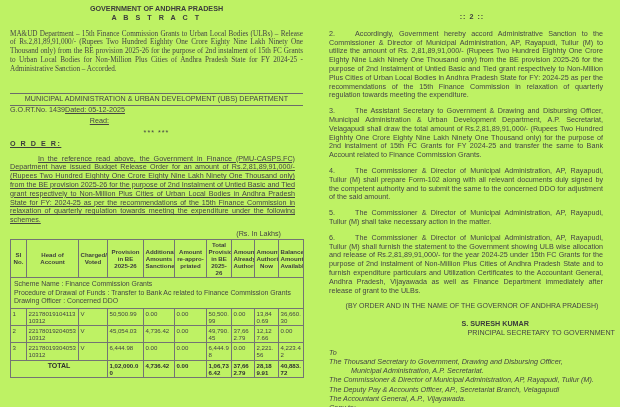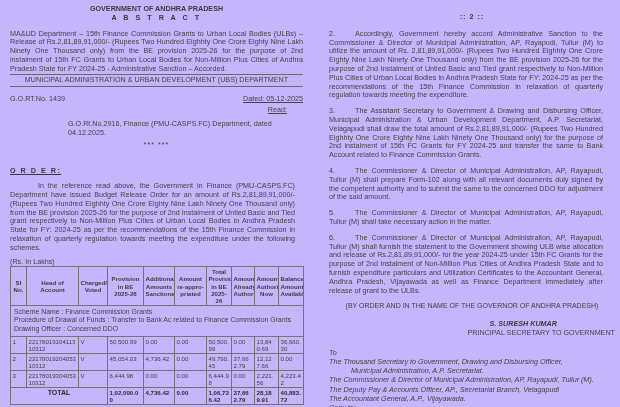--- a/index.html
+++ b/index.html
@@ -1,59 +1,59 @@
 <!DOCTYPE html>
 <html><head>
 <meta charset="utf-8">
 <style>
   html,body{margin:0;padding:0;background:#e8e8e6;}
   .sheet{
     position:relative;width:620px;height:407px;overflow:hidden;
-    background:#c4b5fd;color:#454545;
+    background:#bef264;color:#454545;
     font-family:"Liberation Sans","DejaVu Sans",sans-serif;
     font-size:7.2px;line-height:8.8px;
   }
   .page{position:absolute;top:0;height:407px;box-sizing:border-box;}
   .page-left{left:0;width:310px;padding:5px 7px 0 10px;}
   .page-right{left:310px;width:310px;padding:13px 5px 0 19px;}
   .center{text-align:center;}
   .semibold{font-weight:bold;color:#3c3c3c;}
   .spaced{letter-spacing:2.5px;}
   .just{text-align:justify;}
   .indent1{text-indent:28px;}
   .ul{text-decoration:underline;}
-  .subject{margin:7px 0 0 0;}
+  .subject{margin:7px 0 0 0;font-family:Liberation Serif, serif;}
   .dept-banner{border-top:1px solid #6b6b6b;border-bottom:1px solid #6b6b6b;
-    margin-top:0;padding:1px 0 2px 0;text-align:center;}
-  .go-row{display:flex;justify-content:space-between;margin-top:8px;}
+    margin-top:19px;padding:1px 0 2px 0;text-align:center;}
+  .go-row{display:flex;justify-content:flex-start;}
   .dated-block{text-align:right;text-decoration:underline;}
   .read-label{display:inline-block;margin-right:16px;margin-top:2px;}
   .reference{margin:5px 0 0 58px;width:205px;}
   .separator{margin-top:3px;letter-spacing:1px;}
-  .order-head{margin-top:18px;letter-spacing:1.5px;}
-  .para1{margin:6px 8px 0 0;}
-  .rs-lakhs{text-align:left;padding-right:22px;margin:5px 0 0 0;}
+  .order-head{margin-top:2px;letter-spacing:1.5px;}
+  .para1{margin:6px 8px 0 0;text-decoration:underline;}
+  .rs-lakhs{text-align:right;padding-right:22px;margin:5px 0 0 0;}
   table.grants{width:293px;border-collapse:collapse;table-layout:fixed;
     font-size:6.1px;line-height:7.1px;}
   table.grants th,table.grants td{border:1px solid #747474;padding:1px 1.5px;
     vertical-align:top;word-break:break-all;overflow:hidden;}
   table.grants th{font-weight:bold;color:#3c3c3c;text-align:center;
     vertical-align:middle;word-break:normal;}
   .scheme-cell{word-break:normal !important;font-size:6.9px;line-height:8.6px;
     padding:2px 3px !important;}
   .total-row td{font-weight:bold;color:#2f2f2f;}
   .total-label{text-align:center !important;word-break:normal !important;
     font-size:7px;}
   .pageno{margin-bottom:8px;letter-spacing:1px;}
   .npara{margin:0 12px 7px 0;}
   .pnum{display:inline-block;width:26px;}
   .by-order{margin:2px 0 9px 0;text-align:center;white-space:nowrap;
     font-size:7px;}
   .sig{text-align:right;margin:2px 0 10px 0;}
-  .sig-name{margin-right:58px;font-style:italic;}
+  .sig-name{margin-right:86px;}
   .addr{line-height:9.2px;font-style:italic;}
   .addr-indent{padding-left:22px;}
 </style>
 </head>
 <body>
 
 <div class="sheet">
 
   <div class="page page-left">
     <div class="center semibold">GOVERNMENT OF ANDHRA PRADESH</div>
@@ -66,21 +66,20 @@
     </div>
 
     <div class="go-row">
       <span>G.O.RT.No. 1439</span>
       <span class="dated-block">
         <span>Dated: 05-12-2025</span><br>
         <span class="ul read-label">Read:</span>
       </span>
     </div>
 
-    <div class="reference">G.O.Rt.No.2916, Finance (PMU-CASPS.FC) Department, dated 04.12.2025.</div>
 
     <div class="center separator">*** ***</div>
 
     <div class="order-head ul semibold">O R D E R:</div>
 
     <p class="para1 just indent1">In the reference read above, the Government in Finance (PMU-CASPS.FC) Department have issued Budget Release Order for an amount of Rs.2,81,89,91,000/- (Rupees Two Hundred Eighhty One Crore Eighty Nine Lakh Ninety One Thousand only) from the BE provision 2025-26 for the purpose of 2nd Instalment of Untied Basic and Tied grant respectively to Non-Million Plus Cities of Urban Local Bodies in Andhra Pradesh State for FY: 2024-25 as per the recommendations of the 15th Finance Commission in relaxation of quarterly regulation towards meeting the expenditure under the following schemes.</p>
 
     <div class="rs-lakhs">(Rs. In Lakhs)</div>
 
     <table class="grants">

